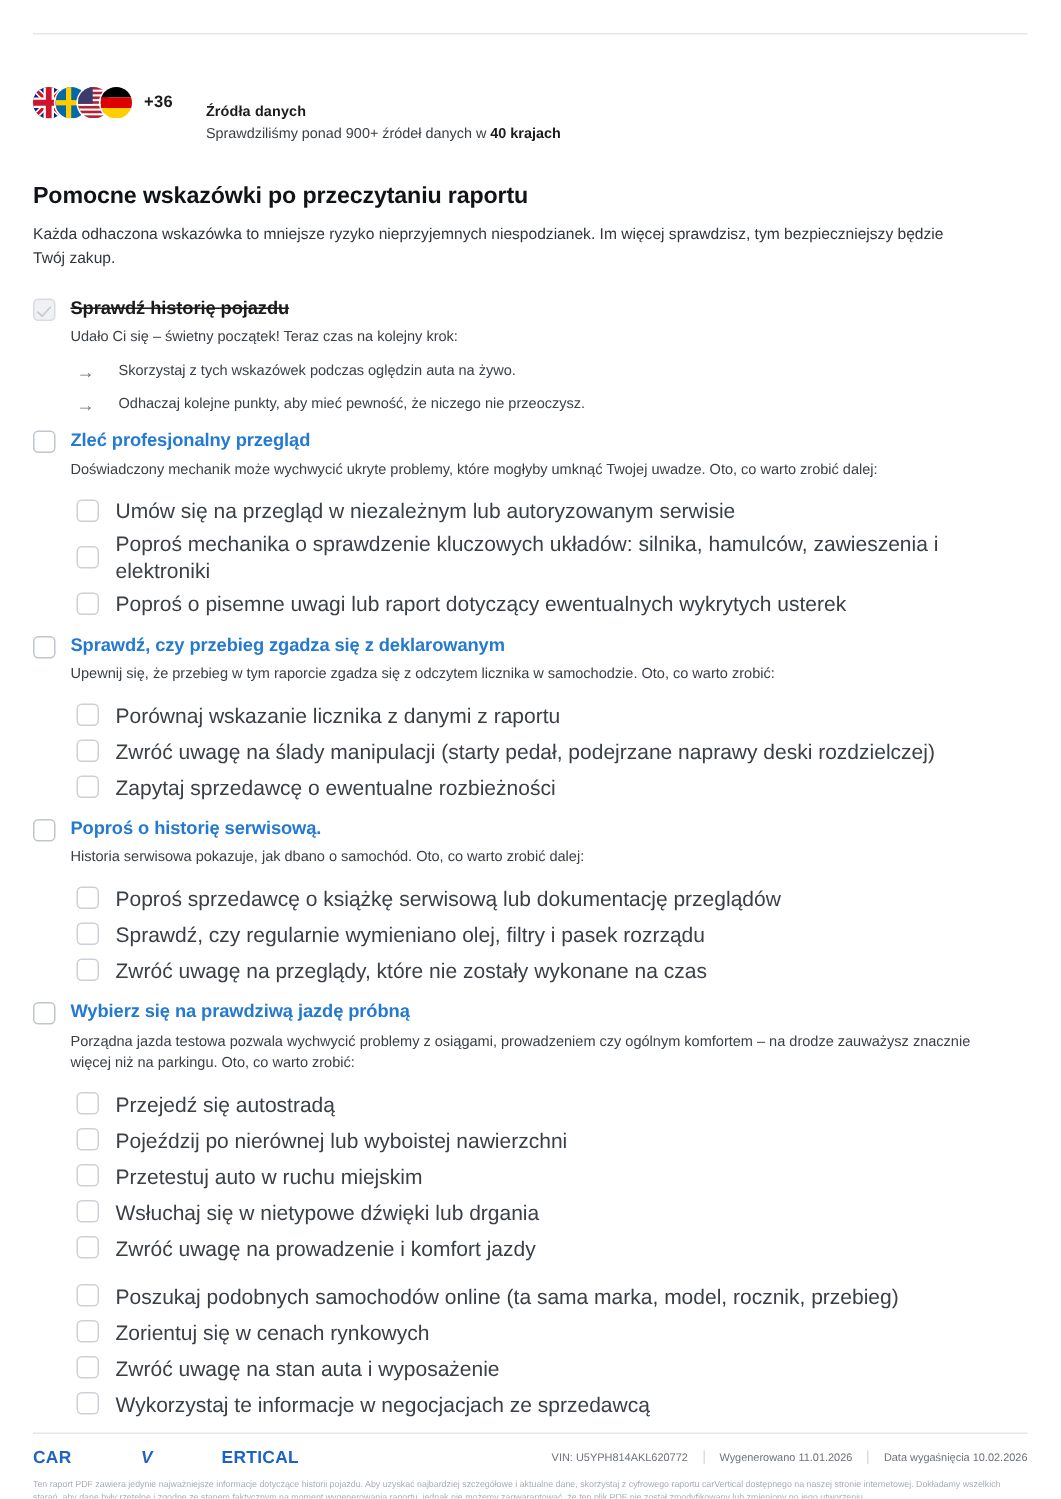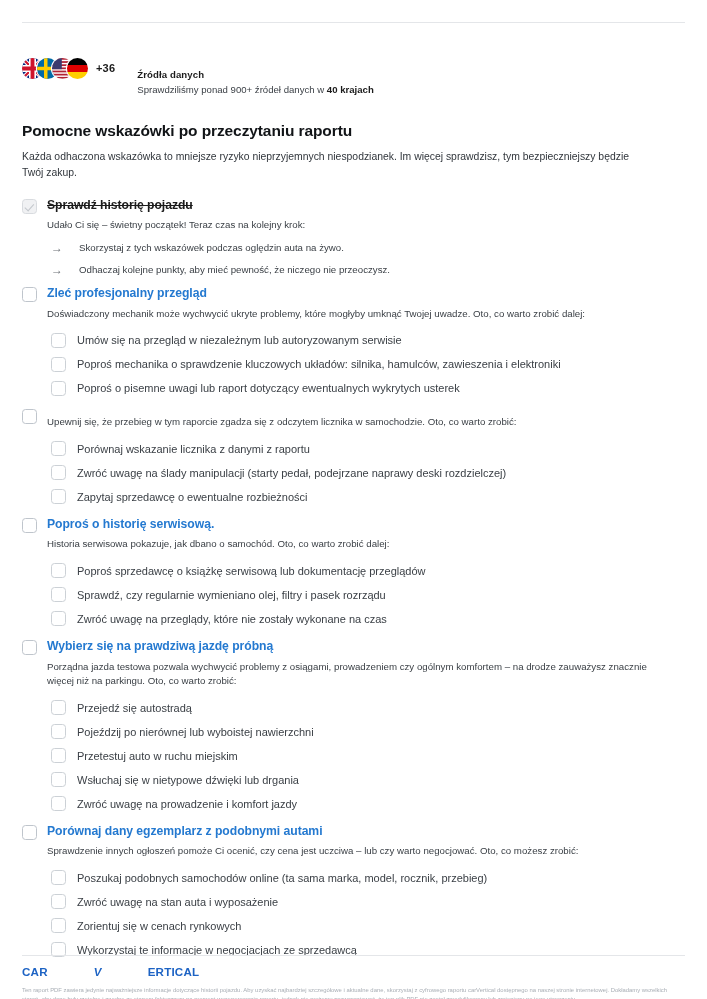--- a/index.html
+++ b/index.html
@@ -179,21 +179,21 @@
   }
   .sub-cbox {
     width: 15px;
     height: 15px;
     border: 1.2px solid #ccd1d6;
     border-radius: 3.5px;
     background: #fff;
     flex: none;
   }
   .sub-label {
-    font-size: 11px;
+    font-size: 14px;
     color: #3b4046;
     margin-left: 11px;
     line-height: 1.3;
   }
 
   
   .footer {
     position: absolute;
     left: 18px;
     right: 18px;
@@ -344,20 +344,21 @@
           <div class="sub-row">
             <div class="sub-cbox"></div>
             <span class="sub-label">Poproś o pisemne uwagi lub raport dotyczący ewentualnych wykrytych usterek</span>
           </div>
         </div>
       </div>
       <div class="section">
         <div class="section-head">
           <div class="cbox"></div>
           <div class="head-text">
+            <div class="sec-title">Sprawdź, czy przebieg zgadza się z deklarowanym</div>
             <div class="sec-desc">Upewnij się, że przebieg w tym raporcie zgadza się z odczytem licznika w samochodzie. Oto, co warto zrobić:</div>
           </div>
         </div>
         <div class="sub-rows">
           <div class="sub-row">
             <div class="sub-cbox"></div>
             <span class="sub-label">Porównaj wskazanie licznika z danymi z raportu</span>
           </div>
           <div class="sub-row">
             <div class="sub-cbox"></div>
@@ -417,53 +418,53 @@
             <div class="sub-cbox"></div>
             <span class="sub-label">Wsłuchaj się w nietypowe dźwięki lub drgania</span>
           </div>
           <div class="sub-row">
             <div class="sub-cbox"></div>
             <span class="sub-label">Zwróć uwagę na prowadzenie i komfort jazdy</span>
           </div>
         </div>
       </div>
       <div class="section">
-        <div class="section-head">
-          <div class="cbox"></div>
-          <div class="head-text">
-            <div class="sec-title">Porównaj dany egzemplarz z podobnymi autami</div>
-            <div class="sec-desc">Sprawdzenie innych ogłoszeń pomoże Ci ocenić, czy cena jest uczciwa – lub czy warto negocjować. Oto, co możesz zrobić:</div>
-          </div>
-        </div>
         <div class="sub-rows">
           <div class="sub-row">
             <div class="sub-cbox"></div>
             <span class="sub-label">Poszukaj podobnych samochodów online (ta sama marka, model, rocznik, przebieg)</span>
           </div>
           <div class="sub-row">
             <div class="sub-cbox"></div>
+            <span class="sub-label">Zorientuj się w cenach rynkowych</span>
+          </div>
+          <div class="sub-row">
+            <div class="sub-cbox"></div>
             <span class="sub-label">Zwróć uwagę na stan auta i wyposażenie</span>
-          </div>
-          <div class="sub-row">
-            <div class="sub-cbox"></div>
-            <span class="sub-label">Zorientuj się w cenach rynkowych</span>
           </div>
           <div class="sub-row">
             <div class="sub-cbox"></div>
             <span class="sub-label">Wykorzystaj te informacje w negocjacjach ze sprzedawcą</span>
           </div>
         </div>
       </div>
     </div>
 
   <div class="footer">
     <div class="footer-rule"></div>
     <div class="footer-top">
       <div class="logo">
           <span>CAR</span>
           <span class="v">V</span>
           <span>ERTICAL</span>
         </div>
+      <div class="meta">
+        <span class="meta-item">VIN: U5YPH814AKL620772</span>
+        <span class="meta-sep"></span>
+        <span class="meta-item">Wygenerowano 11.01.2026</span>
+        <span class="meta-sep"></span>
+        <span class="meta-item">Data wygaśnięcia 10.02.2026</span>
+      </div>
     </div>
     <div class="disclaimer">Ten raport PDF zawiera jedynie najważniejsze informacje dotyczące historii pojazdu. Aby uzyskać najbardziej szczegółowe i aktualne dane, skorzystaj z cyfrowego raportu carVertical dostępnego na naszej stronie internetowej. Dokładamy wszelkich starań, aby dane były rzetelne i zgodne ze stanem faktycznym na moment wygenerowania raportu, jednak nie możemy zagwarantować, że ten plik PDF nie został zmodyfikowany lub zmieniony po jego utworzeniu.</div>
   </div>
 
 </div>
 
 </body></html>

